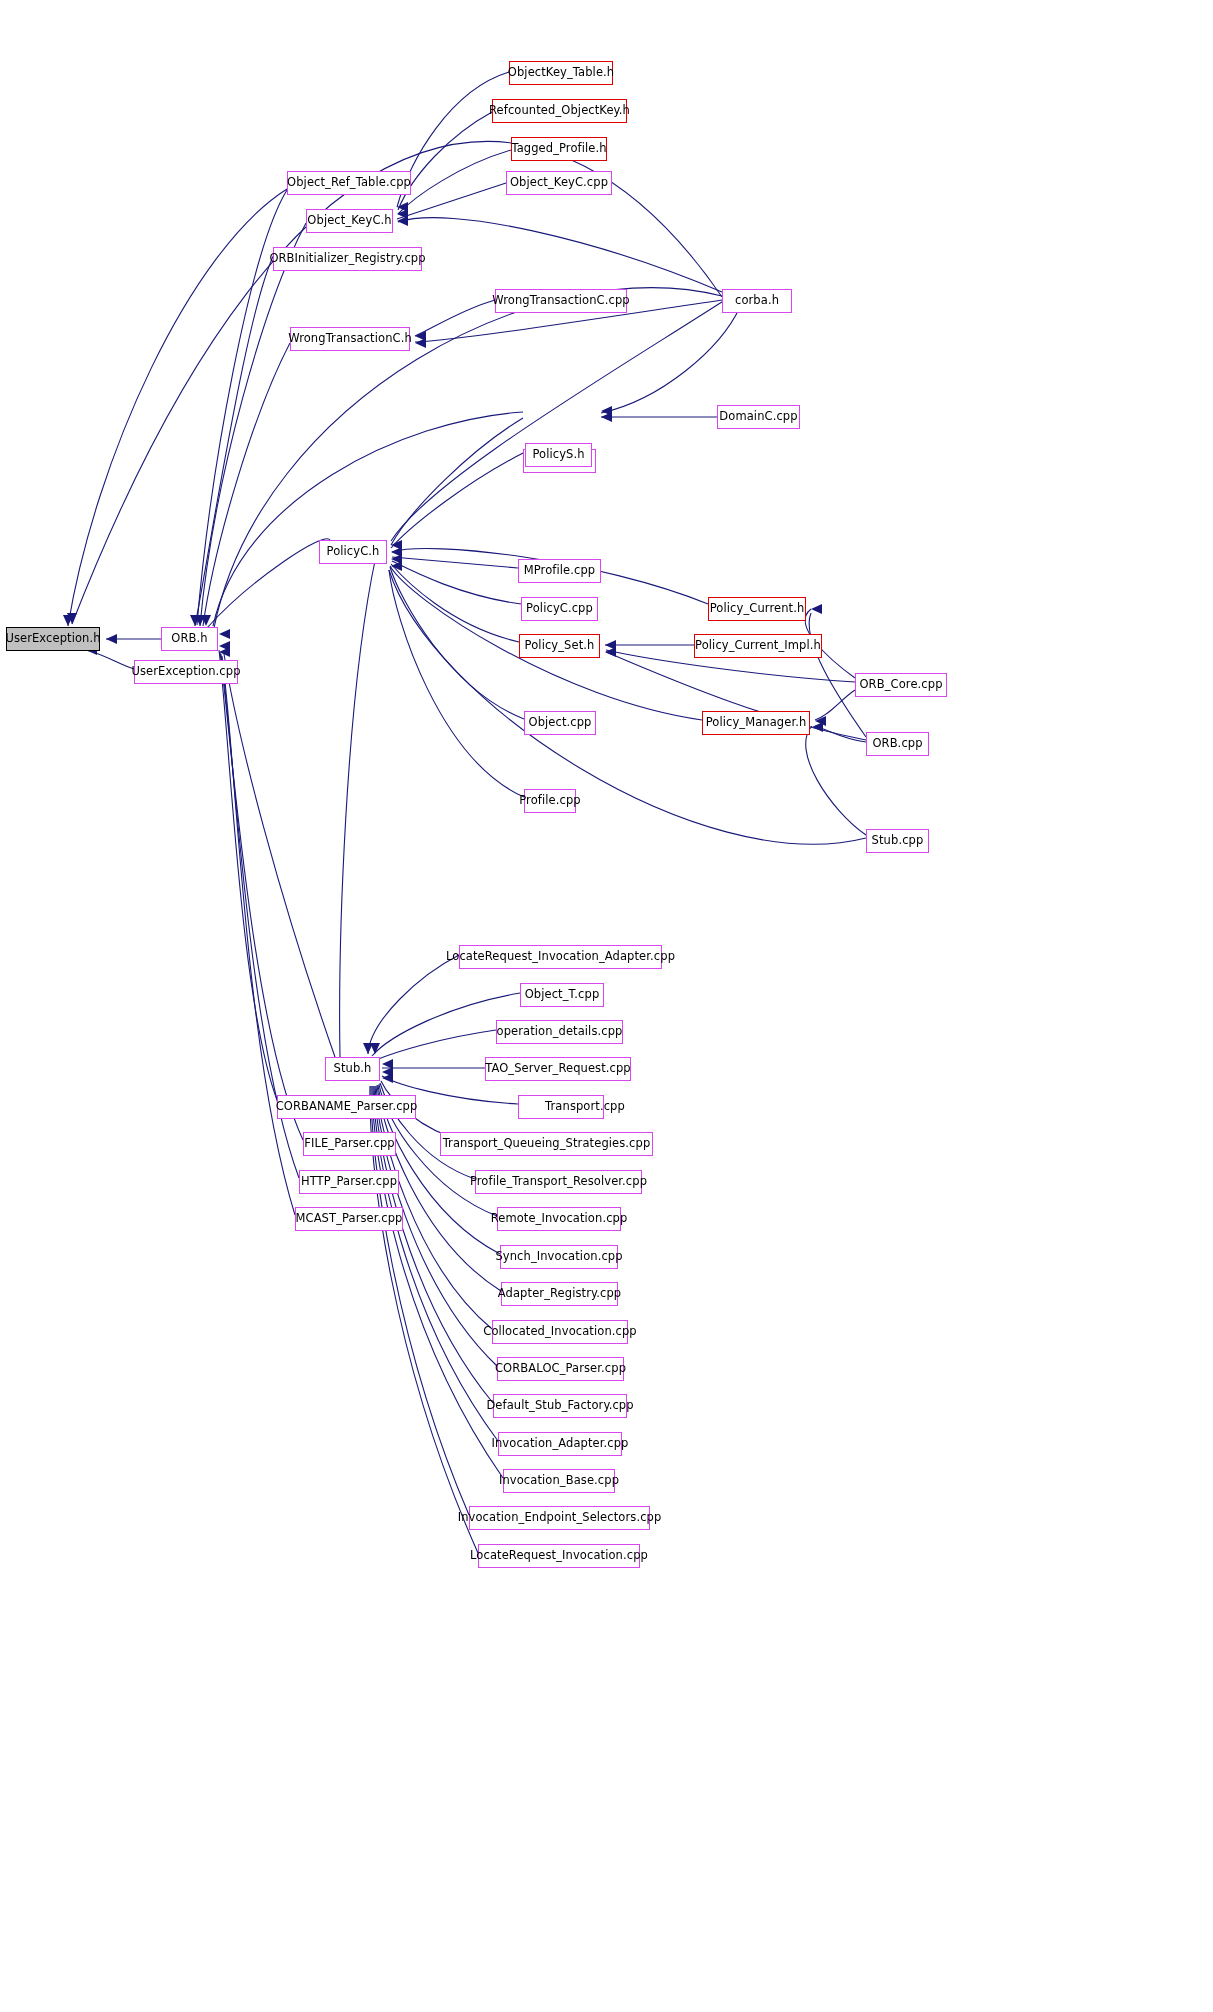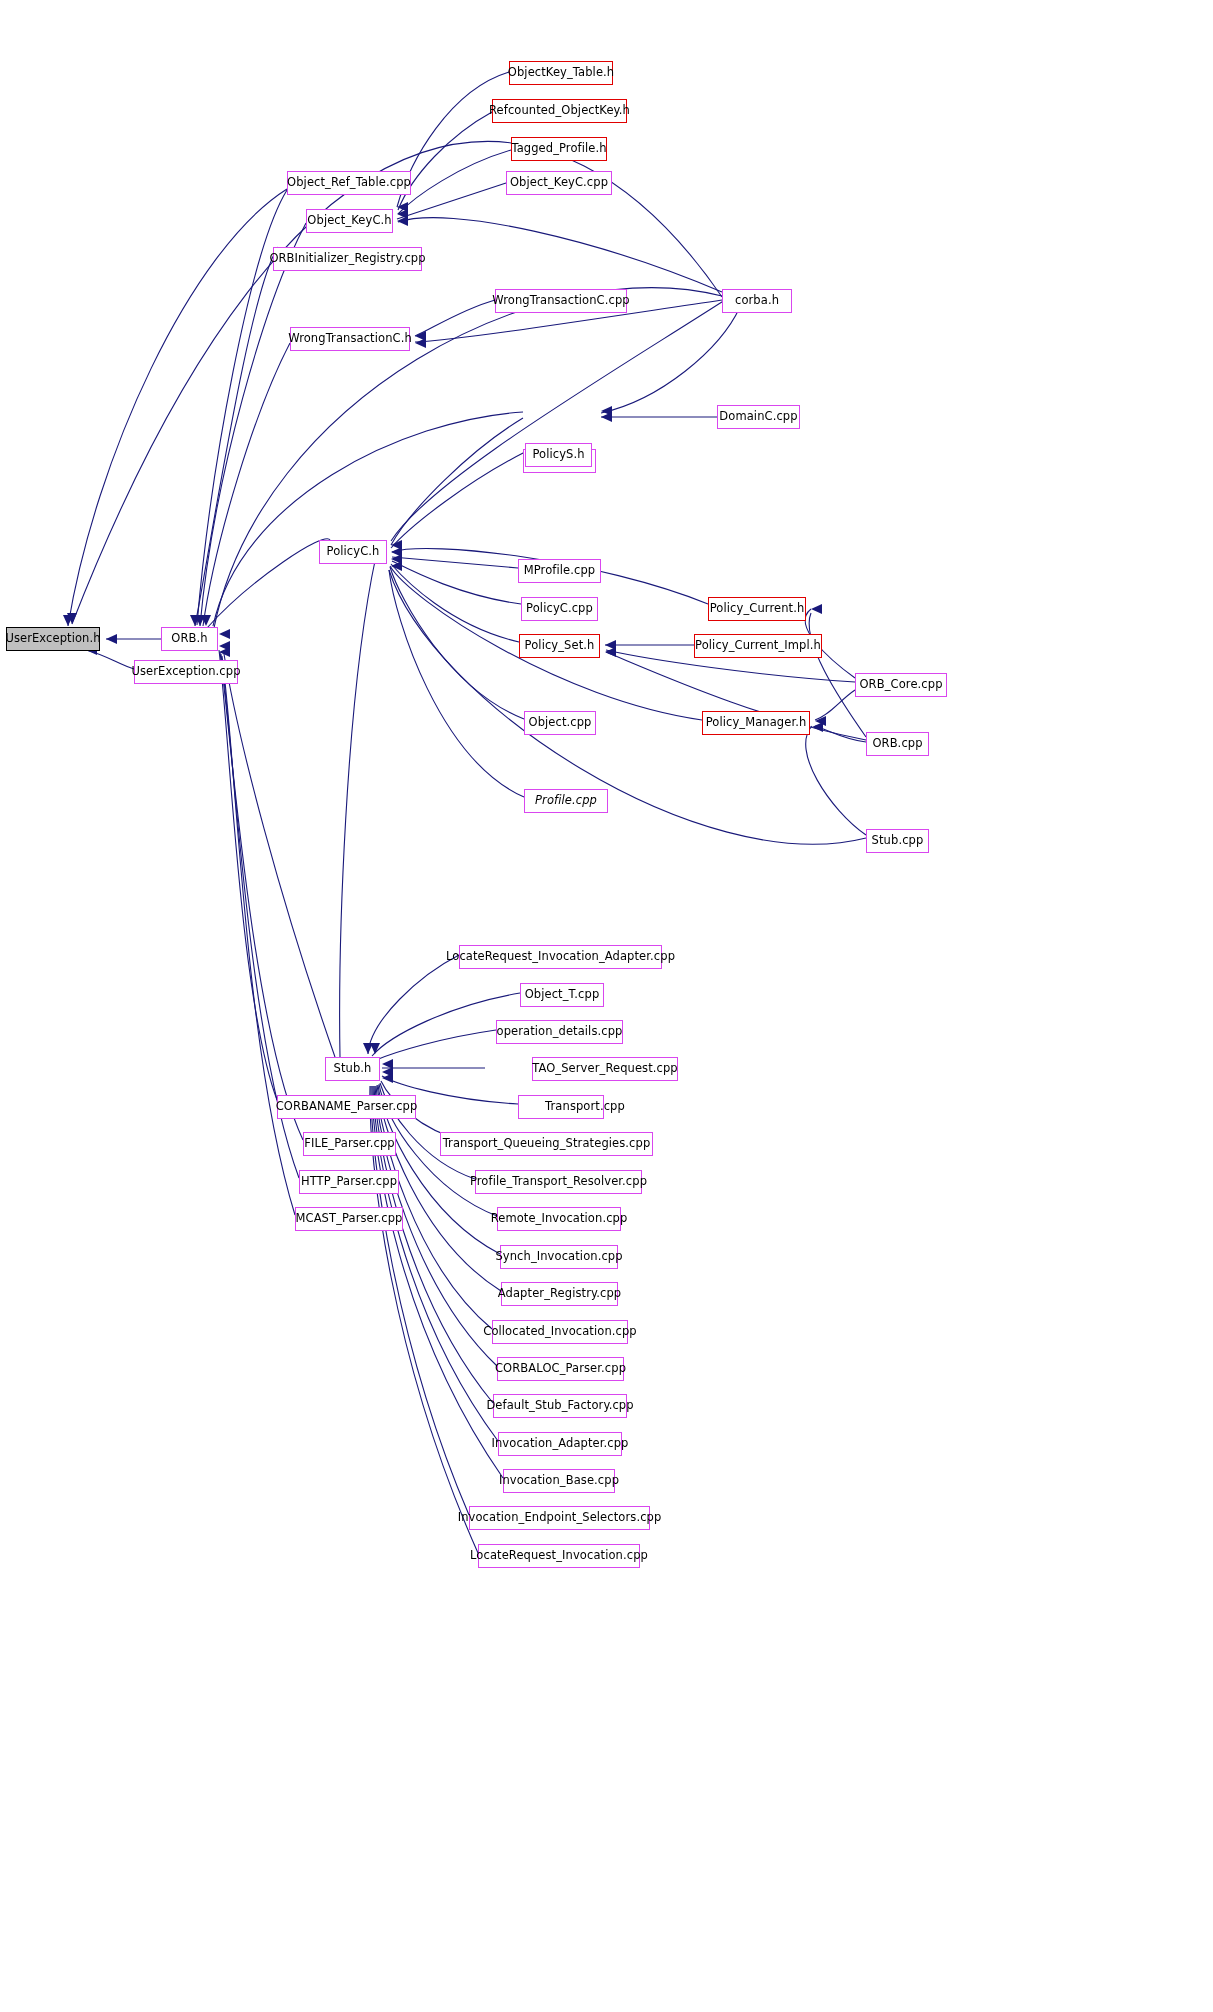--- a/index.html
+++ b/index.html
@@ -233,39 +233,39 @@
       </div>
       <div class="node" style="left: 524px; top: 711px; width: 72px;">
         <span class="node-label">Object.cpp</span>
       </div>
       <div class="node highlight" style="left: 702px; top: 711px; width: 108px;">
         <span class="node-label">Policy_Manager.h</span>
       </div>
       <div class="node" style="left: 866px; top: 732px; width: 63px;">
         <span class="node-label">ORB.cpp</span>
       </div>
-      <div class="node" style="left: 524px; top: 789px; width: 84px; font-style: italic;">
+      <div class="node" style="left: 524px; top: 789px; width: 52px;">
         <span class="node-label">Profile.cpp</span>
       </div>
       <div class="node" style="left: 866px; top: 829px; width: 63px;">
         <span class="node-label">Stub.cpp</span>
       </div>
       <div class="node" style="left: 459px; top: 945px; width: 203px;">
         <span class="node-label">LocateRequest_Invocation_Adapter.cpp</span>
       </div>
       <div class="node" style="left: 520px; top: 983px; width: 84px;">
         <span class="node-label">Object_T.cpp</span>
       </div>
       <div class="node" style="left: 496px; top: 1020px; width: 127px;">
         <span class="node-label">operation_details.cpp</span>
       </div>
       <div class="node" style="left: 325px; top: 1057px; width: 55px;">
         <span class="node-label">Stub.h</span>
       </div>
-      <div class="node" style="left: 485px; top: 1057px; width: 146px; margin-left: 47px;">
+      <div class="node" style="left: 485px; top: 1057px; width: 146px;">
         <span class="node-label">TAO_Server_Request.cpp</span>
       </div>
       <div class="node" style="left: 518px; top: 1095px; width: 86px; padding-left: 48px;">
         <span class="node-label">Transport.cpp</span>
       </div>
       <div class="node" style="left: 277px; top: 1095px; width: 139px;">
         <span class="node-label">CORBANAME_Parser.cpp</span>
       </div>
       <div class="node" style="left: 303px; top: 1132px; width: 93px;">
         <span class="node-label">FILE_Parser.cpp</span>

